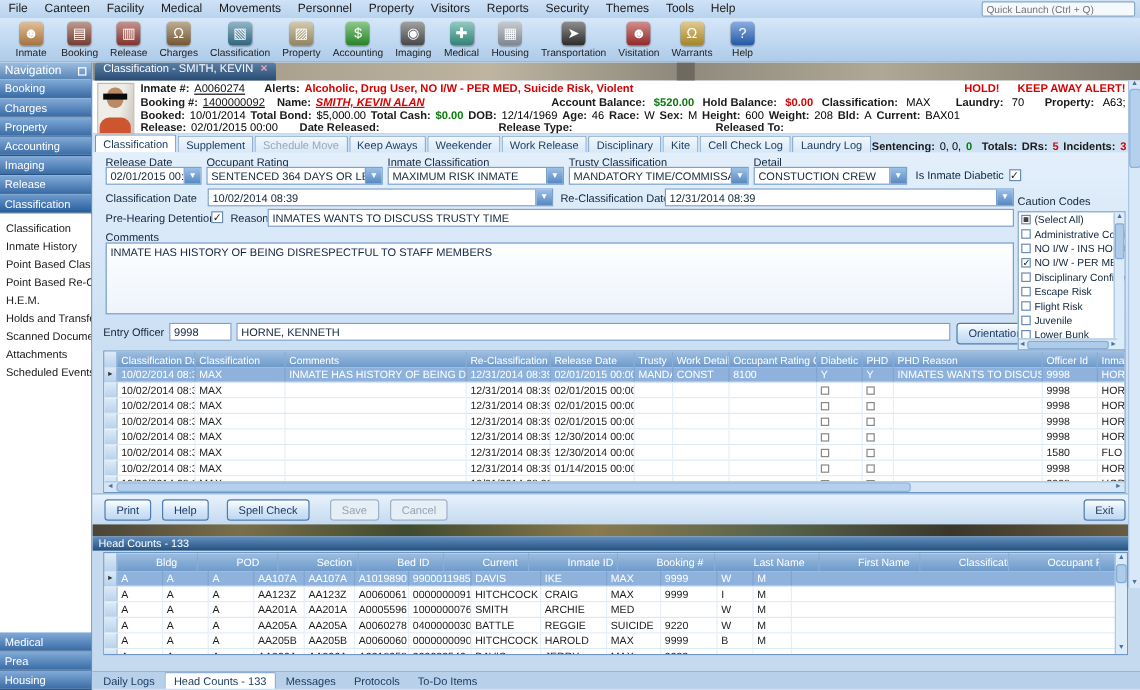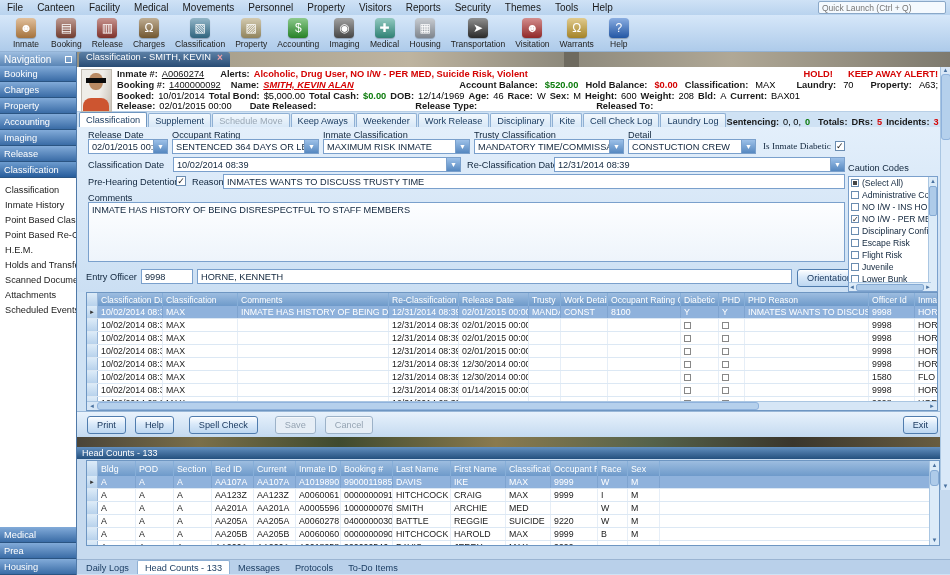--- a/index.html
+++ b/index.html
@@ -70,21 +70,21 @@
   .form-area{height:165px;flex:0 0 auto;background:linear-gradient(#e3effb,#cbdff3);position:relative;
              font-size:9.2px;color:#10253c;}
   .flabel{position:absolute;white-space:nowrap;}
   .combo,.tbox{position:absolute;height:15px;background:#fff;border:1px solid #7aa0cc;display:flex;
                align-items:center;box-sizing:border-box;}
   .combo .val,.tbox .val{flex:1;padding:0 3px;overflow:hidden;white-space:nowrap;font-size:9.2px;}
   .combo .arrow{width:13px;height:100%;background:linear-gradient(#9cc0e8,#5688c0);color:#fff;font-size:7px;
                 display:flex;align-items:center;justify-content:center;border-left:1px solid #7aa0cc;flex:0 0 auto;}
   .ckb{width:10px;height:10px;border:1px solid #6a8cb0;background:#fff;display:inline-flex;align-items:center;
        justify-content:center;font-size:9px;line-height:9px;color:#222;vertical-align:middle;box-sizing:border-box;}
-  .ckgroup{position:absolute;display:flex;align-items:center;gap:4px;white-space:nowrap;font-family:Liberation Serif, serif;}
+  .ckgroup{position:absolute;display:flex;align-items:center;gap:4px;white-space:nowrap;}
   .comments{position:absolute;background:linear-gradient(#fdfeff,#eef4fb);border:1px solid #7aa0cc;
             font-size:9.2px;padding:2px 3px;box-sizing:border-box;overflow:hidden;}
   .btn{height:16px;padding:0 9px;border:1px solid #4f7cae;border-radius:3px;color:#17365c;font-size:9.2px;
        background:linear-gradient(#fdfeff,#d9e9f9 45%,#bdd7f1);display:inline-flex;align-items:center;
        box-shadow:0 1px 0 rgba(255,255,255,.6) inset;cursor:default;white-space:nowrap;}
   .btn.disabled{color:#94a3b2;border-color:#9cb2c8;background:#e6eef6;}
   
   .cc-panel{position:absolute;left:771px;top:36px;width:90px;}
   .cc-list{margin-top:3px;height:116px;background:#fff;border:1px solid #7aa0cc;position:relative;
            overflow:hidden;box-sizing:border-box;}
@@ -118,21 +118,21 @@
   
   .footer-bar{height:26px;flex:0 0 auto;background:linear-gradient(#e8f2fc,#c4daf0);border-top:1px solid #9ab8d8;
               display:flex;align-items:center;gap:9px;padding:0 12px 0 10px;box-sizing:border-box;}
   .photo-strip{height:10px;flex:0 0 auto;
       background:linear-gradient(90deg,#4a4438,#7a6f4a 14%,#3f4a2e 30%,#8a7a4e 48%,#55624a 66%,#3a362c 82%,#6b5f42);}
   
   .hc-title{height:12px;flex:0 0 auto;background:linear-gradient(#6390c0,#24507e);color:#fff;font-size:9px;
             display:flex;align-items:center;padding:0 5px;}
   .hc-area{height:100px;flex:0 0 auto;background:#c6daef;position:relative;padding:1px 10px 0 9px;box-sizing:border-box;}
   .hc-grid{height:86px;border:1px solid #6e96c2;background:#fff;overflow:hidden;position:relative;box-sizing:border-box;}
-  .hc-grid .g-header{height:15px;font-size:8.8px;}
+  .hc-grid .g-header{height:15px;font-size:8.8px;gap:29px;}
   .hc-vscroll{position:absolute;right:0;top:0;width:9px;height:100%;background:#dcebf8;border-left:1px solid #aac6e2;
               font-size:6px;color:#4a72a0;text-align:center;line-height:9px;}
   .hc-vthumb{width:7px;height:14px;margin:0 auto;background:#aecbe9;border:1px solid #86abd4;border-radius:3px;}
   .hc-footer{height:13px;position:relative;}
   .count-label{position:absolute;left:128px;top:-1px;background:#f6fafe;border:1px solid #8aa8c8;
                font-size:8.8px;padding:0 5px;height:12px;display:inline-flex;align-items:center;color:#222;}
   
   .bottom-tabs{height:15px;flex:0 0 auto;background:#b9d0ea;border-top:1px solid #9ab4d2;display:flex;
                align-items:flex-end;padding-left:2px;gap:1px;box-sizing:border-box;}
   .btab{font-size:9.2px;padding:0 7px;color:#17395f;height:13px;display:flex;align-items:center;cursor:default;white-space:nowrap;}

